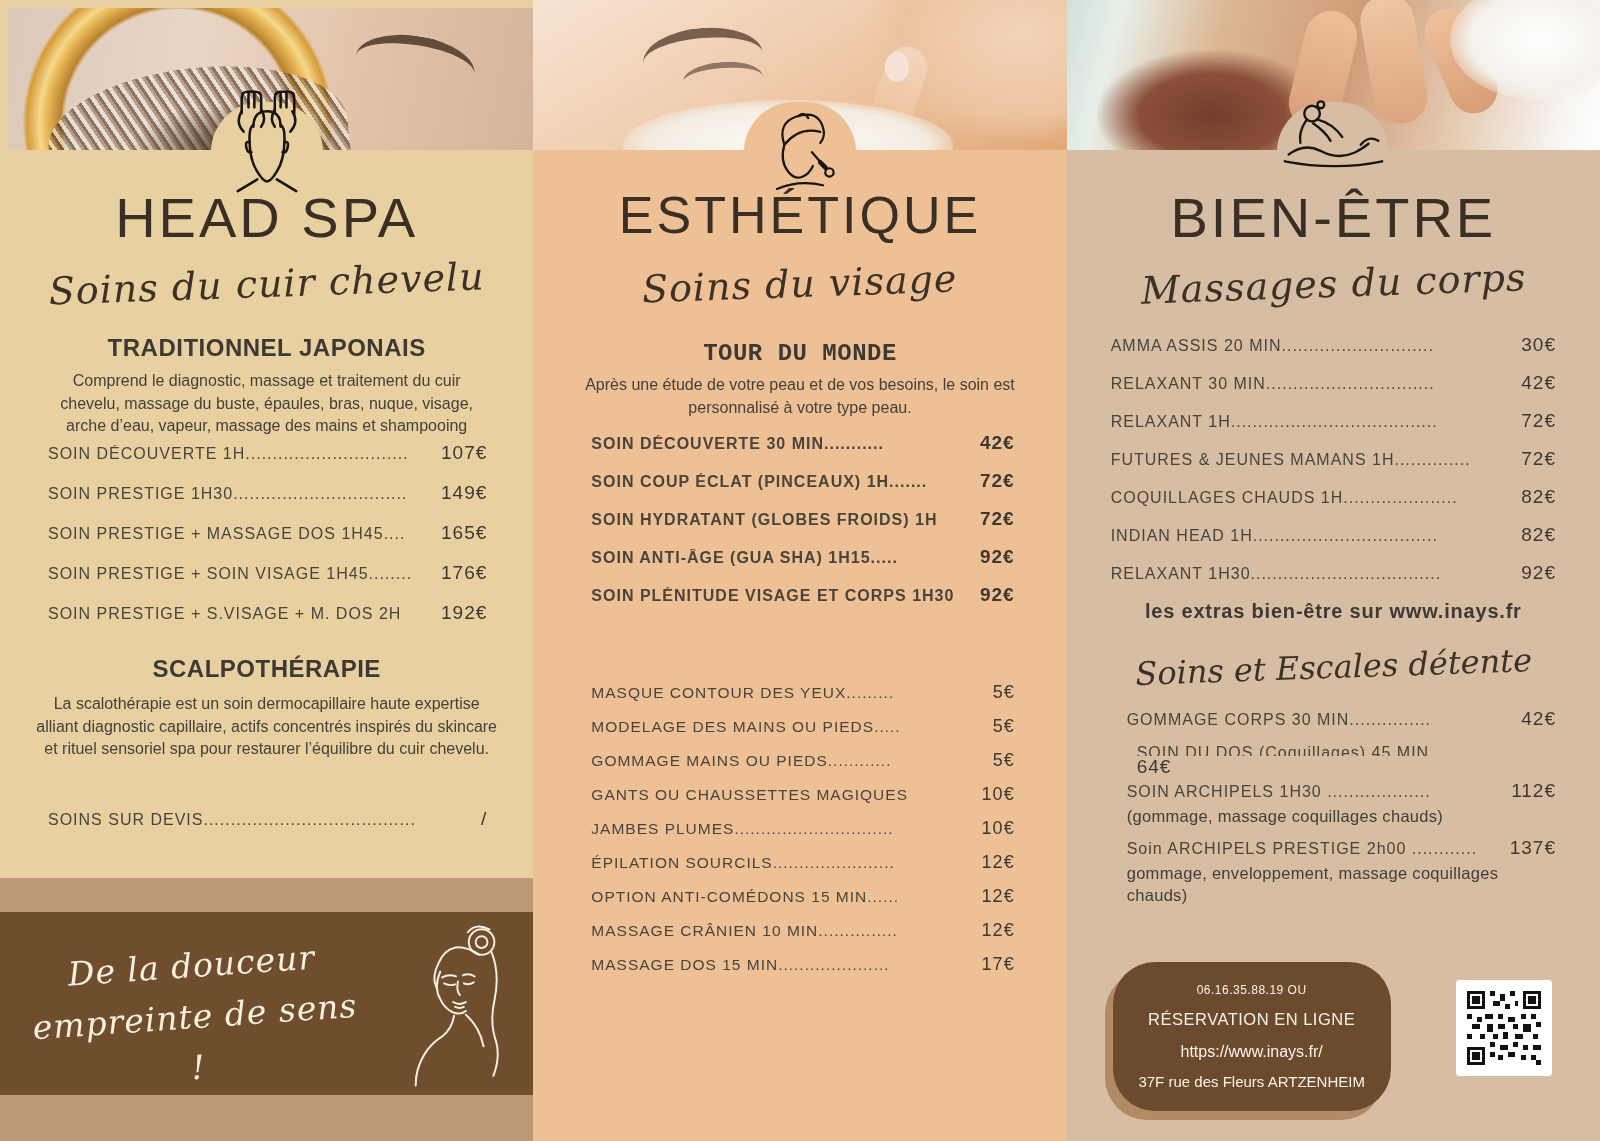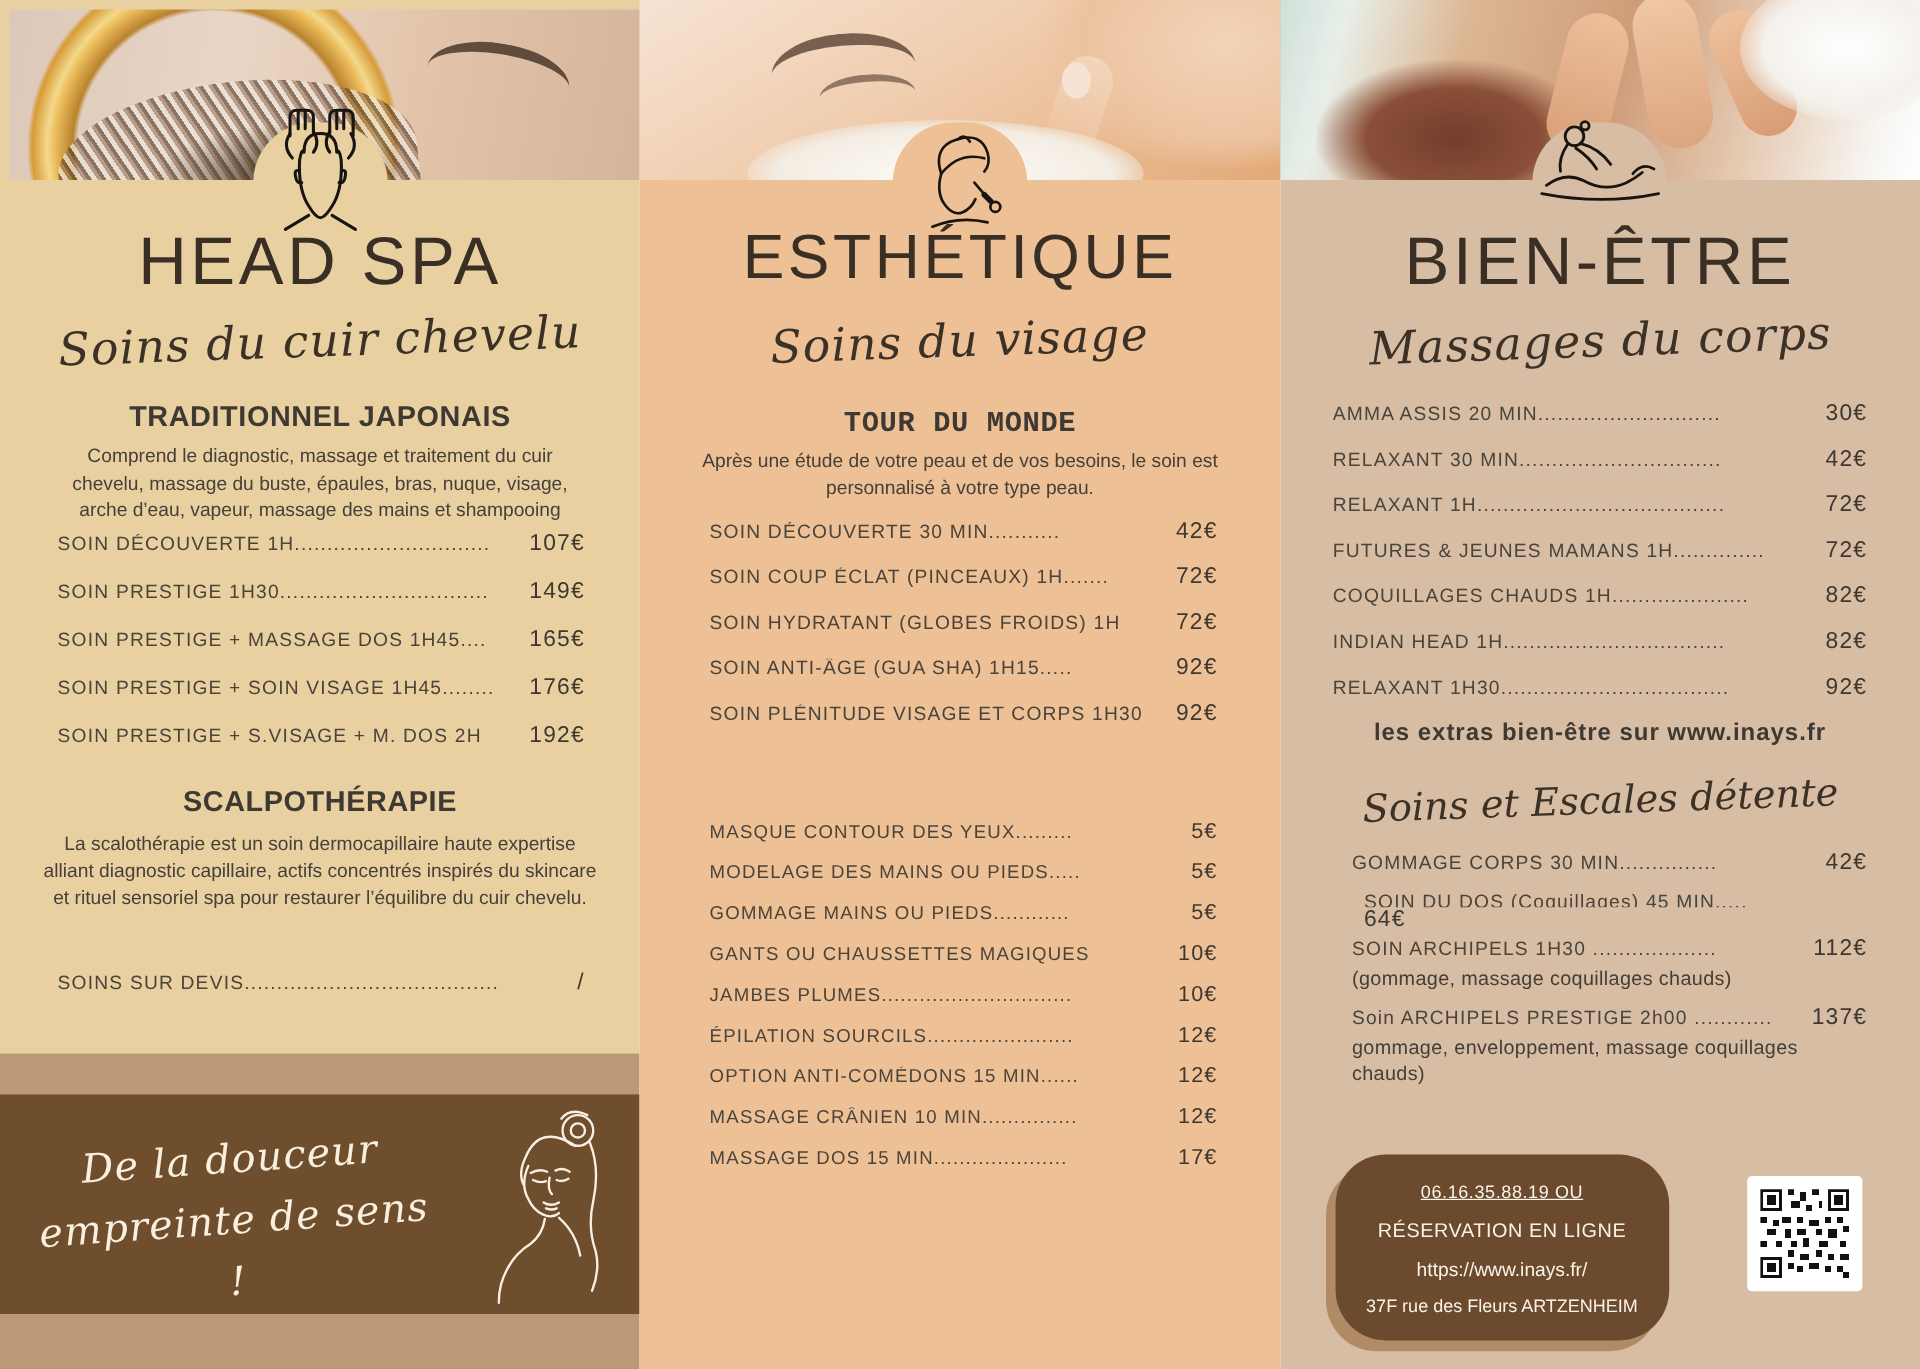--- a/index.html
+++ b/index.html
@@ -97,21 +97,21 @@
   
   .bold-note{position:absolute; width:100%; text-align:center; font-weight:bold; font-size:20px;
     color:#3e3933; letter-spacing:.8px; top:600px;}
   .script2{position:absolute; width:100%; text-align:center; font-family:"DejaVu Serif", serif;
     font-style:italic; font-size:32px; color:#3c3126; top:648px; transform:rotate(-2deg);}
 
   
   .contact{position:absolute; left:46px; top:962px; width:278px; background:var(--c-contact);
     border-radius:42px; padding:16px 14px 14px; text-align:center; color:var(--c-white);
     box-shadow:-8px 9px 0 #b18a66;}
-  .contact .l1{font-size:15px; letter-spacing:.5px; line-height:2.1;text-decoration:underline;}
+  .contact .l1{font-size:12px; letter-spacing:.5px; line-height:2.1;}
   .contact .l2{font-size:16.5px; letter-spacing:.5px; line-height:2.0;}
   .contact .l3{font-size:16px; line-height:2.0;}
   .contact .l4{font-size:15px; line-height:1.9; white-space:nowrap;}
   .qr{position:absolute; right:48px; top:980px; width:96px; height:96px; background:#fff;
     border-radius:4px; display:flex; align-items:center; justify-content:center;}
 </style>
 </head>
 <body>
 
 <div class="page">
@@ -231,21 +231,21 @@
         <circle cx="77" cy="70" r="4.5"></circle>
         <path d="M20,88 q24,-10 50,-4"></path>
       </svg>
     </div>
     <div class="title" style="font-size:52px;">ESTHÉTIQUE</div>
     <div class="script">Soins du visage</div>
 
     <div class="sec-h" style="top:340px;font-family:Liberation Mono, monospace;">TOUR DU MONDE</div>
     <div class="desc" style="top:374px; left:40px; right:40px;">Après une étude de votre peau et de vos besoins, le soin est personnalisé à votre type peau.</div>
 
-    <div class="plist rows-38" style="top:432px; left:58px; right:52px;">
+    <div class="plist rows-38" style="top:432px; left:58px; right:52px;font-weight:bold;">
 
         <div class="prow">
           <span class="plabel">SOIN DÉCOUVERTE 30 MIN...........</span>
           <span class="pprice">42€</span>
         </div>
 
         <div class="prow">
           <span class="plabel">SOIN COUP ÉCLAT (PINCEAUX) 1H.......</span>
           <span class="pprice">72€</span>
         </div>

